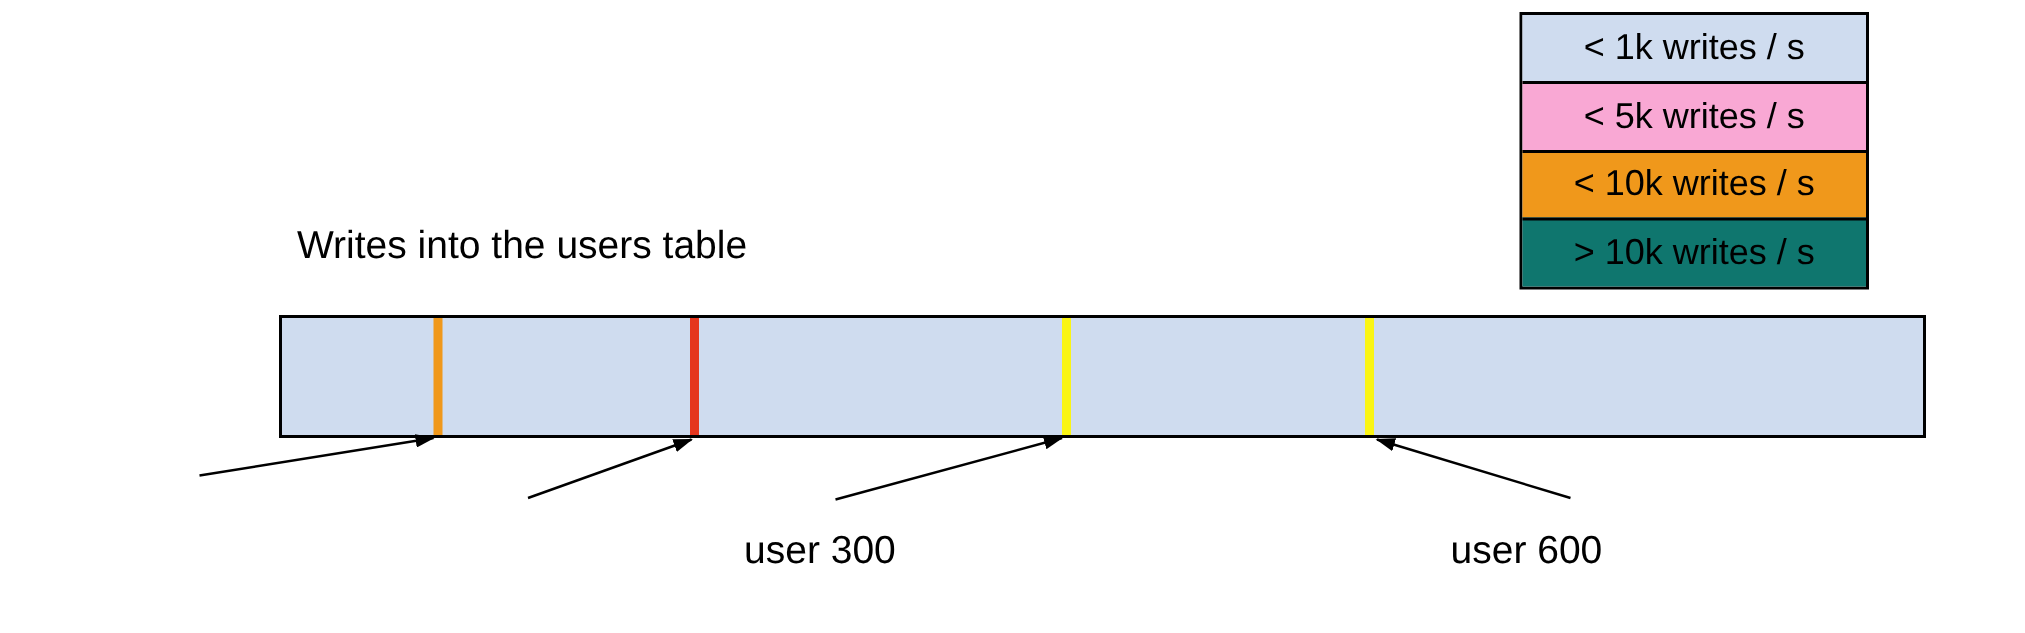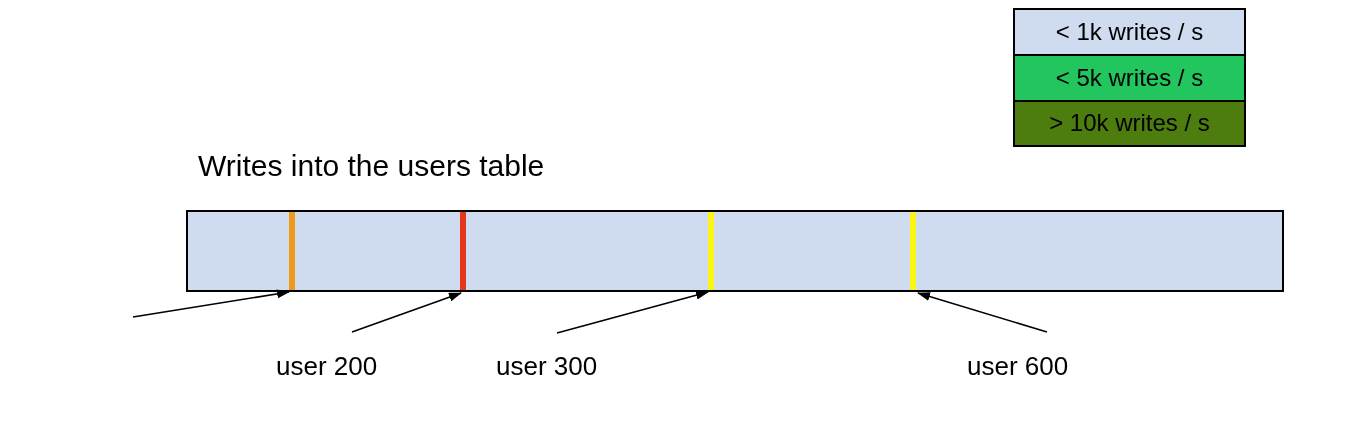--- a/index.html
+++ b/index.html
@@ -13,21 +13,21 @@
     position: relative;
     width: 1350px;
     height: 422px;
     background: #ffffff;
     overflow: hidden;
   }
   .title {
     position: absolute;
     left: 198px;
     top: 149px;
-    font-size: 30px;
+    font-size: 26px;
     line-height: 1.15;
     white-space: nowrap;
   }
   
   .legend {
     position: absolute;
     left: 1013px;
     top: 8px;
     width: 229px;
     border: 2px solid #000000;
@@ -82,24 +82,27 @@
 <body>
 
 <div class="canvas">
 
   <div class="title">Writes into the users table</div>
 
   <div class="legend">
     <div class="legend-row" style="background: rgb(207, 220, 239);">
       <span>&lt; 1k writes / s</span>
     </div>
-    <div class="legend-row" style="background: #22c55e;">
+    <div class="legend-row" style="background: #f9a8d4;">
       <span>&lt; 5k writes / s</span>
     </div>
-    <div class="legend-row" style="background: #4d7c0f;">
+    <div class="legend-row" style="background: rgb(240, 152, 27);">
+      <span>&lt; 10k writes / s</span>
+    </div>
+    <div class="legend-row" style="background: #0f766e;">
       <span>&gt; 10k writes / s</span>
     </div>
   </div>
 
   <div class="bar" id="bar" style="background: rgb(207, 220, 239); border-color: rgb(0, 0, 0);">
       <div class="stripe" style="left: calc(9.5% - 3px); background: rgb(240, 152, 27);"></div>
       <div class="stripe" style="left: calc(25.1% - 3px); background: rgb(229, 54, 30);"></div>
       <div class="stripe" style="left: calc(47.8% - 3px); background: rgb(250, 245, 20);"></div>
       <div class="stripe" style="left: calc(66.3% - 3px); background: rgb(250, 245, 20);"></div>
     </div>
@@ -109,17 +112,16 @@
       <marker id="ah" markerWidth="13" markerHeight="9" refX="12" refY="4.5" orient="auto" markerUnits="userSpaceOnUse">
         <path d="M0,0 L13,4.5 L0,9 Z" fill="#000000"></path>
       </marker>
     </defs>
     <line x1="133" y1="317" x2="289" y2="292" stroke="#000000" stroke-width="1.6" marker-end="url(#ah)"></line>
     <line x1="352" y1="332" x2="461" y2="293" stroke="#000000" stroke-width="1.6" marker-end="url(#ah)"></line>
     <line x1="557" y1="333" x2="708" y2="292" stroke="#000000" stroke-width="1.6" marker-end="url(#ah)"></line>
     <line x1="1047" y1="332" x2="918" y2="293" stroke="#000000" stroke-width="1.6" marker-end="url(#ah)"></line>
   </svg>
 
-  <div class="user-label u200">user 200</div>
   <div class="user-label u300">user 300</div>
   <div class="user-label u400">user 600</div>
 
 </div>
 
 </body></html>

